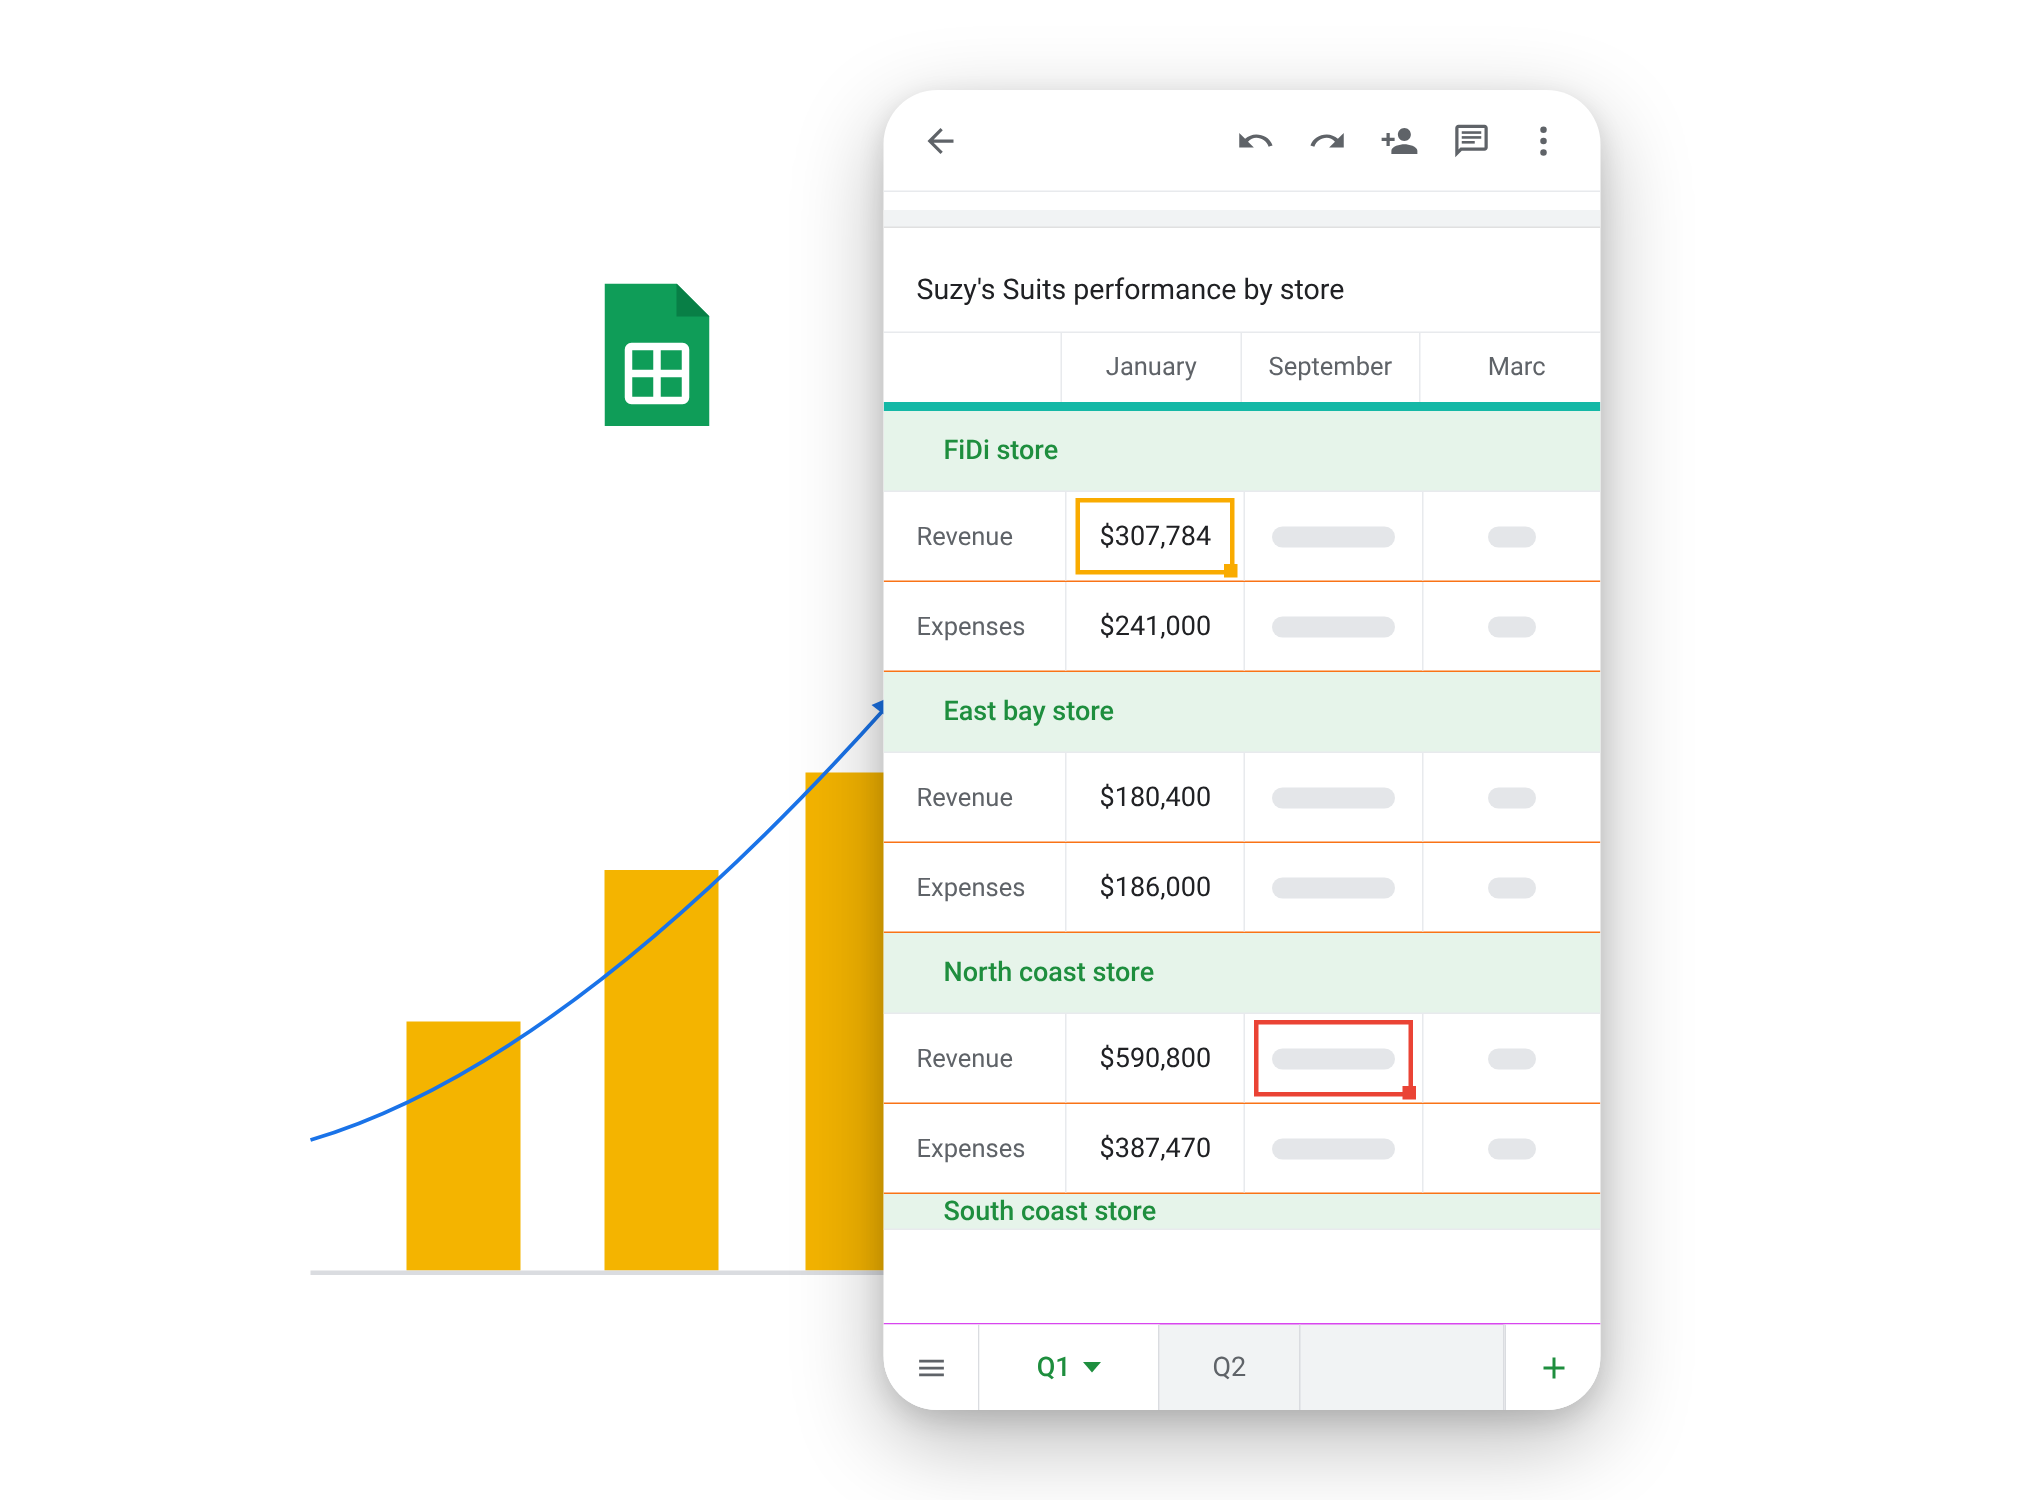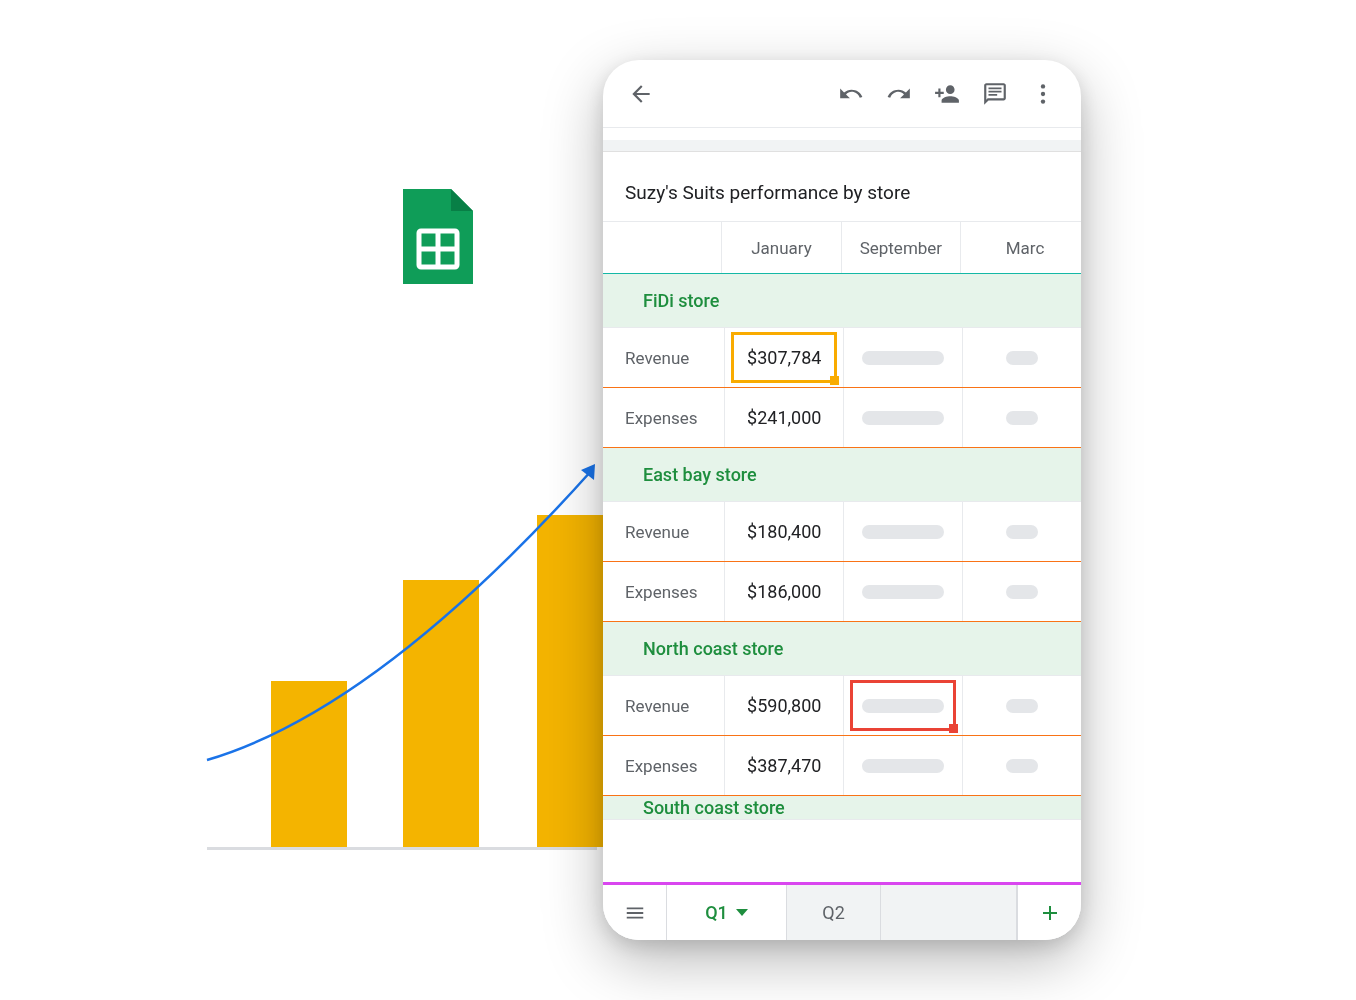--- a/index.html
+++ b/index.html
@@ -45,21 +45,21 @@
     .bar-3 { left: 330px; height: 332px; }
     .trend-arrow {
       position: absolute;
       left: -10px;
       top: -30px;
       width: 420px;
       height: 380px;
     }
     .phone {
       position: absolute;
-      left: 603px;
+      left: 589px;
       top: 60px;
       width: 478px;
       height: 880px;
       background: #fff;
       border-radius: 36px;
       box-shadow: 0 20px 60px rgba(0,0,0,0.28), 0 6px 18px rgba(0,0,0,0.12);
       overflow: hidden;
       display: flex;
       flex-direction: column;
       gap: 12px;
@@ -94,21 +94,21 @@
       display: flex;
       align-items: center;
       padding: 0 22px;
       border-bottom: 1px solid #e8eaed;
       font-size: 19px;
       color: #202124;
     }
     .month-header {
       display: flex;
       height: 52px;
-      border-bottom: 1px solid #14b8a6;
+      border-bottom: 6px solid #14b8a6;
       background: #fff;
       font-size: 17px;
       color: #5f6368;
     }
     .col-label { width: 130px; border-right: 1px solid #e8eaed; }
     .col-month {
       width: 130px;
       display: flex;
       align-items: center;
       justify-content: center;
@@ -197,21 +197,21 @@
       height: 9px;
       background: #ea4335;
     }
     .scroll-area {
       flex: 1;
       overflow: hidden;
     }
     .bottom-tabs {
       height: 58px;
       display: flex;
-      border-top: 3px solid #d946ef;
+      border-top: 1px solid #d946ef;
       background: #f1f3f4;
     }
     .tab-item {
       display: flex;
       align-items: center;
       justify-content: center;
       border-right: 1px solid #dadce0;
       cursor: pointer;
     }
     .tab-hamburger {

